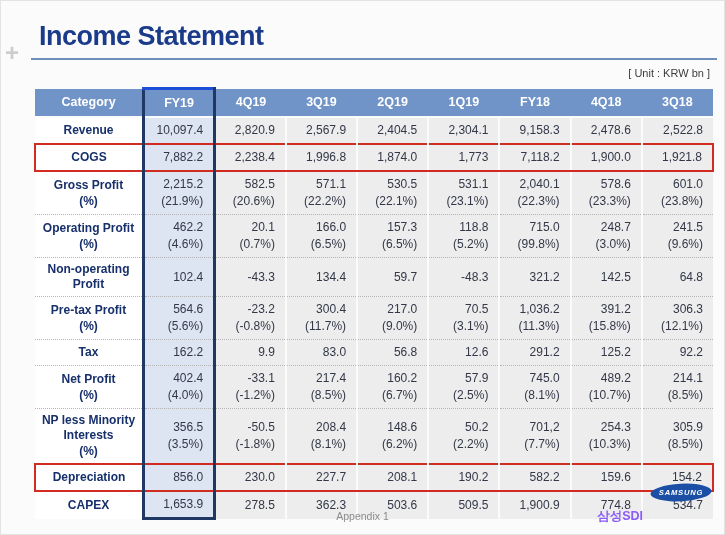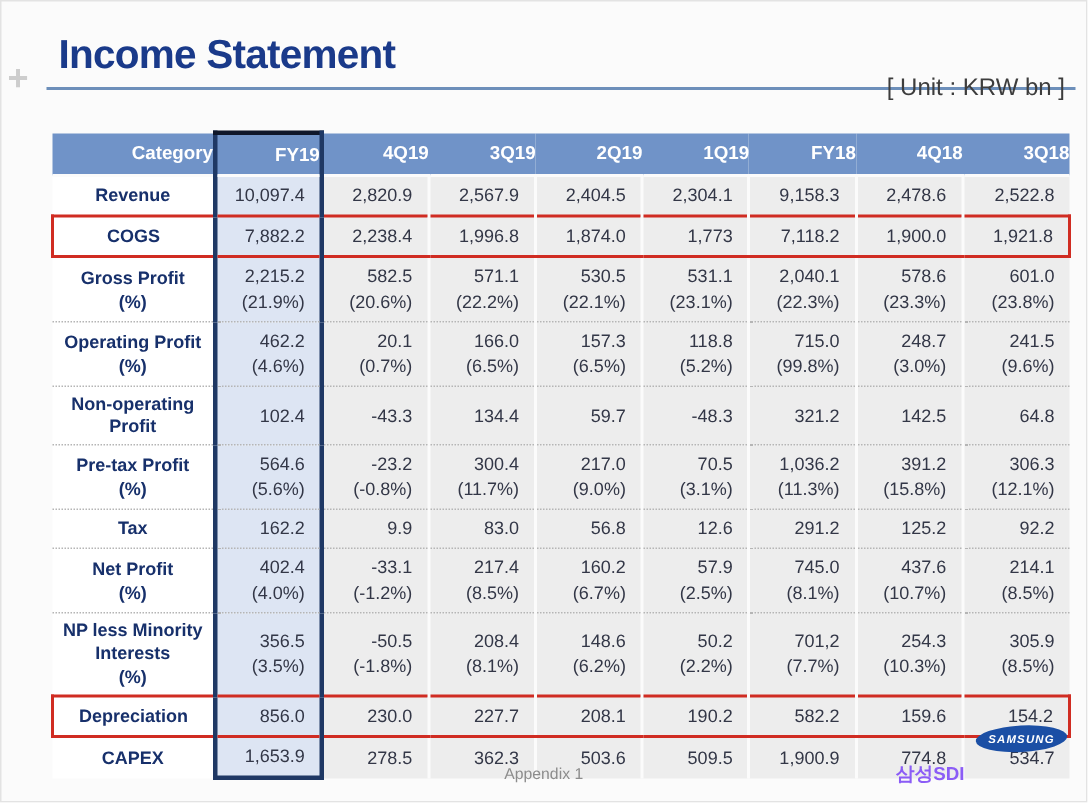--- a/index.html
+++ b/index.html
@@ -2,26 +2,26 @@
 <html><head>
 <meta charset="utf-8">
 <style>
   html,body{margin:0;padding:0;background:#ffffff;font-family:"Liberation Sans",sans-serif;}
   .slide{position:relative;width:725px;height:535px;background:#fbfbfb;border:1px solid #e3e3e3;box-sizing:border-box;overflow:hidden;}
 
   .plus-mark{position:absolute;left:4px;top:40px;color:#cdcdcd;font-size:24px;font-weight:bold;line-height:24px;}
 
   .page-title{position:absolute;left:38px;top:20px;margin:0;font-size:27px;font-weight:bold;color:#1a3a8a;letter-spacing:-0.5px;}
   .title-rule{position:absolute;left:30px;top:57px;width:686px;height:2px;background:#6d8fba;}
-  .unit-label{position:absolute;right:14px;top:49px;font-size:16px;color:#3d3d3d;}
+  .unit-label{position:absolute;right:14px;top:66px;font-size:11px;color:#3d3d3d;}
 
   table.income{position:absolute;left:33px;top:86px;width:680px;border-collapse:collapse;table-layout:fixed;font-size:12px;}
-  th{background:#7093c8;color:#ffffff;font-weight:bold;font-size:12.5px;padding:6px 0;text-align:right;border-bottom:2px solid #fbfbfb;}
+  th{background:#7093c8;color:#ffffff;font-weight:bold;font-size:12.5px;padding:6px 0;text-align:center;border-bottom:2px solid #fbfbfb;}
   th.col-0{width:107px;}
-  th.col-1{border-left:3px solid #1f3864;border-right:3px solid #1f3864;border-top:3px solid #0f172a;}
+  th.col-1{border-left:3px solid #1f3864;border-right:3px solid #1f3864;border-top:3px solid #1d4ed8;}
 
   td{vertical-align:middle;}
   td.cat{background:#ffffff;color:#17306b;font-weight:bold;text-align:center;padding:4px 2px;line-height:15px;border-top:1px dotted #b5b5b5;}
   td.num{background:#ededed;text-align:right;padding:4px 10px 4px 2px;color:#333747;border-top:1px dotted #b5b5b5;border-left:2px solid #fbfbfb;}
   td.col-1{background:#dde5f3;border-left:3px solid #1f3864;border-right:3px solid #1f3864;}
   .val,.pct{line-height:17px;}
   .cat-sub{line-height:16px;}
   tbody tr:first-child td{border-top:none;}
 
   tr.red-row td{border-top:2px solid #d02c22;border-bottom:2px solid #d02c22;}
@@ -310,21 +310,21 @@
           </td>
           <td class="num col-5">
             <div class="val">57.9</div>
             <div class="pct">(2.5%)</div>
           </td>
           <td class="num col-6">
             <div class="val">745.0</div>
             <div class="pct">(8.1%)</div>
           </td>
           <td class="num col-7">
-            <div class="val">437.6</div>
+            <div class="val">489.2</div>
             <div class="pct">(10.7%)</div>
           </td>
           <td class="num col-8">
             <div class="val">214.1</div>
             <div class="pct">(8.5%)</div>
           </td>
         </tr>
         <tr>
           <td class="cat col-0">
             <div class="cat-label">NP less Minority Interests</div>

